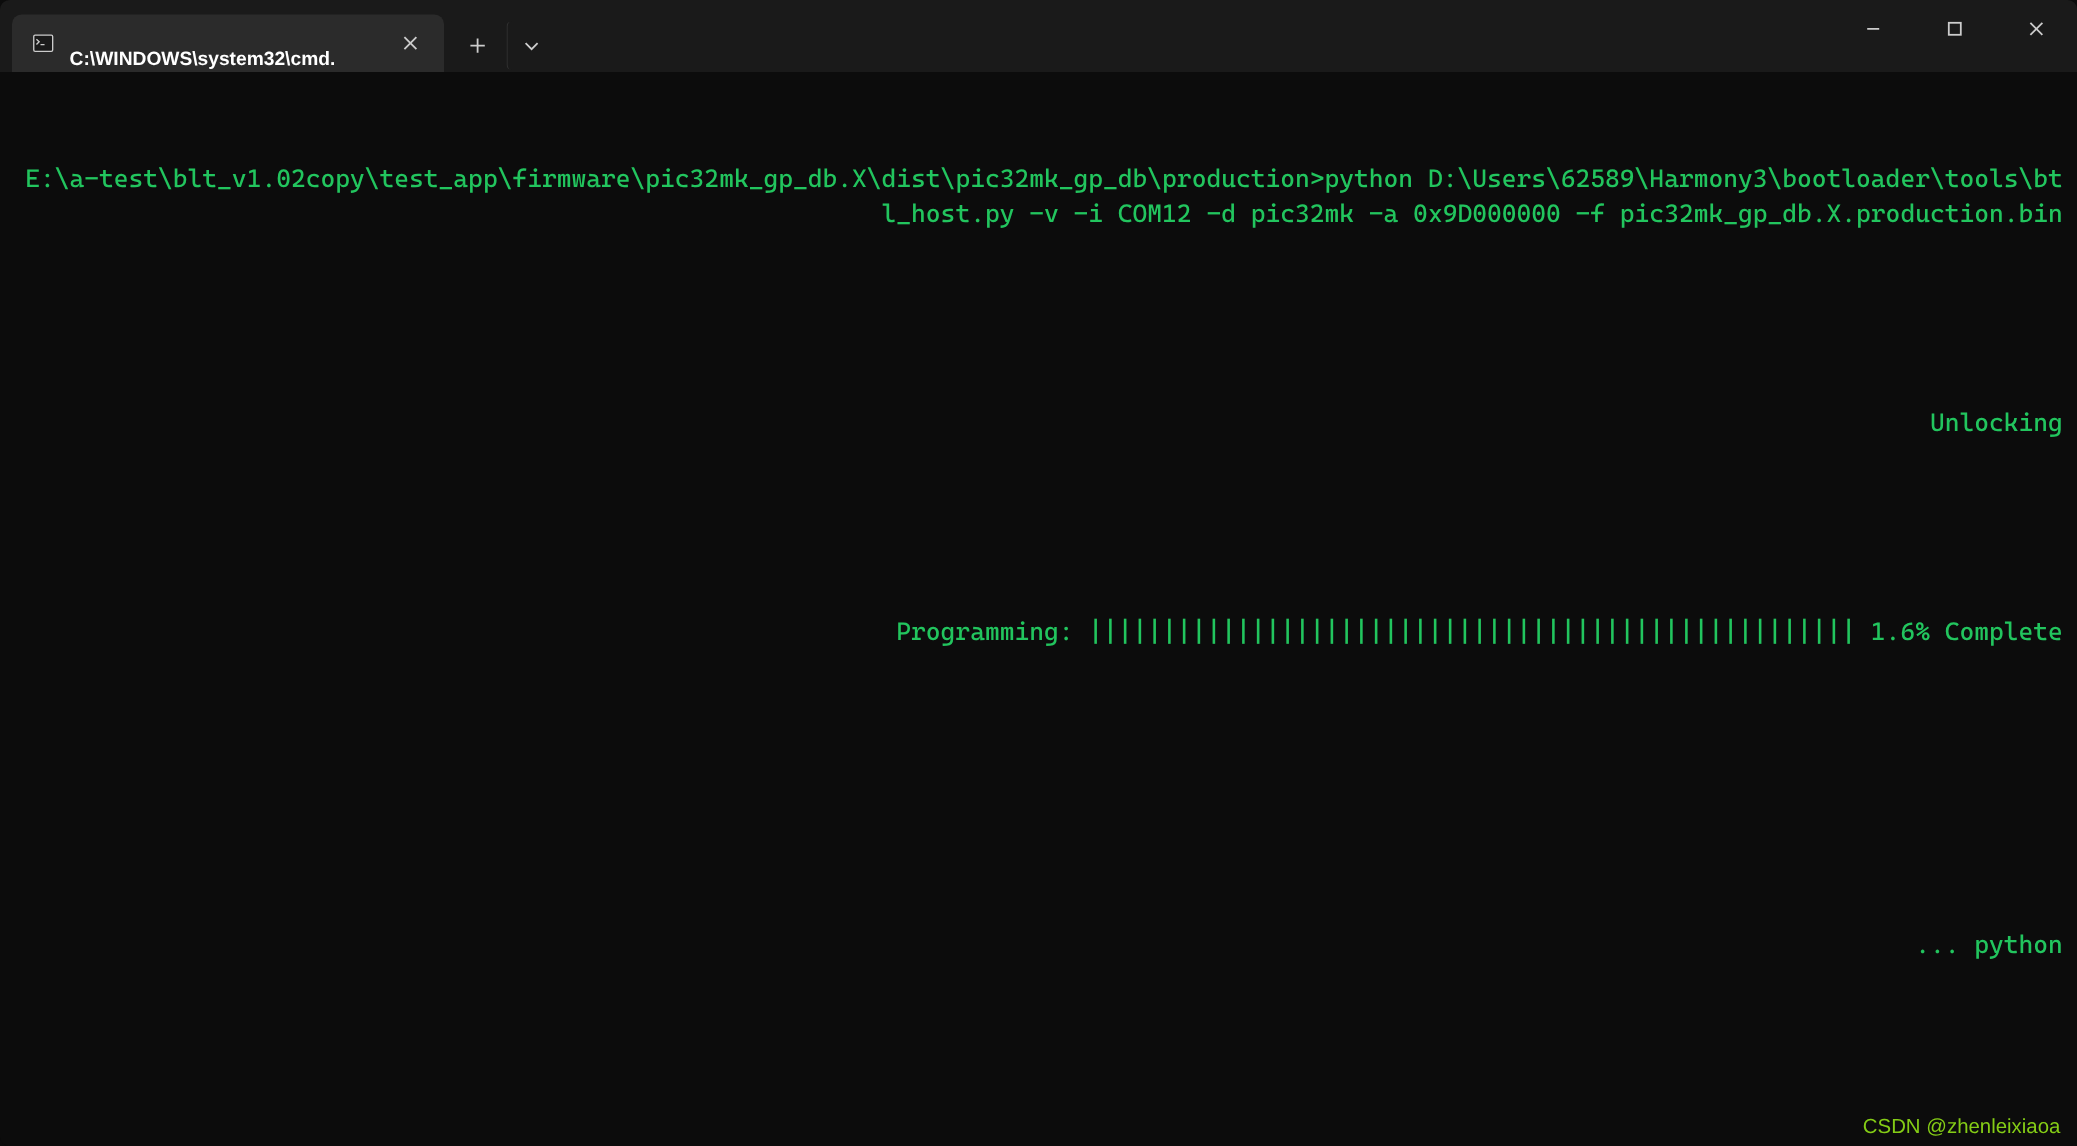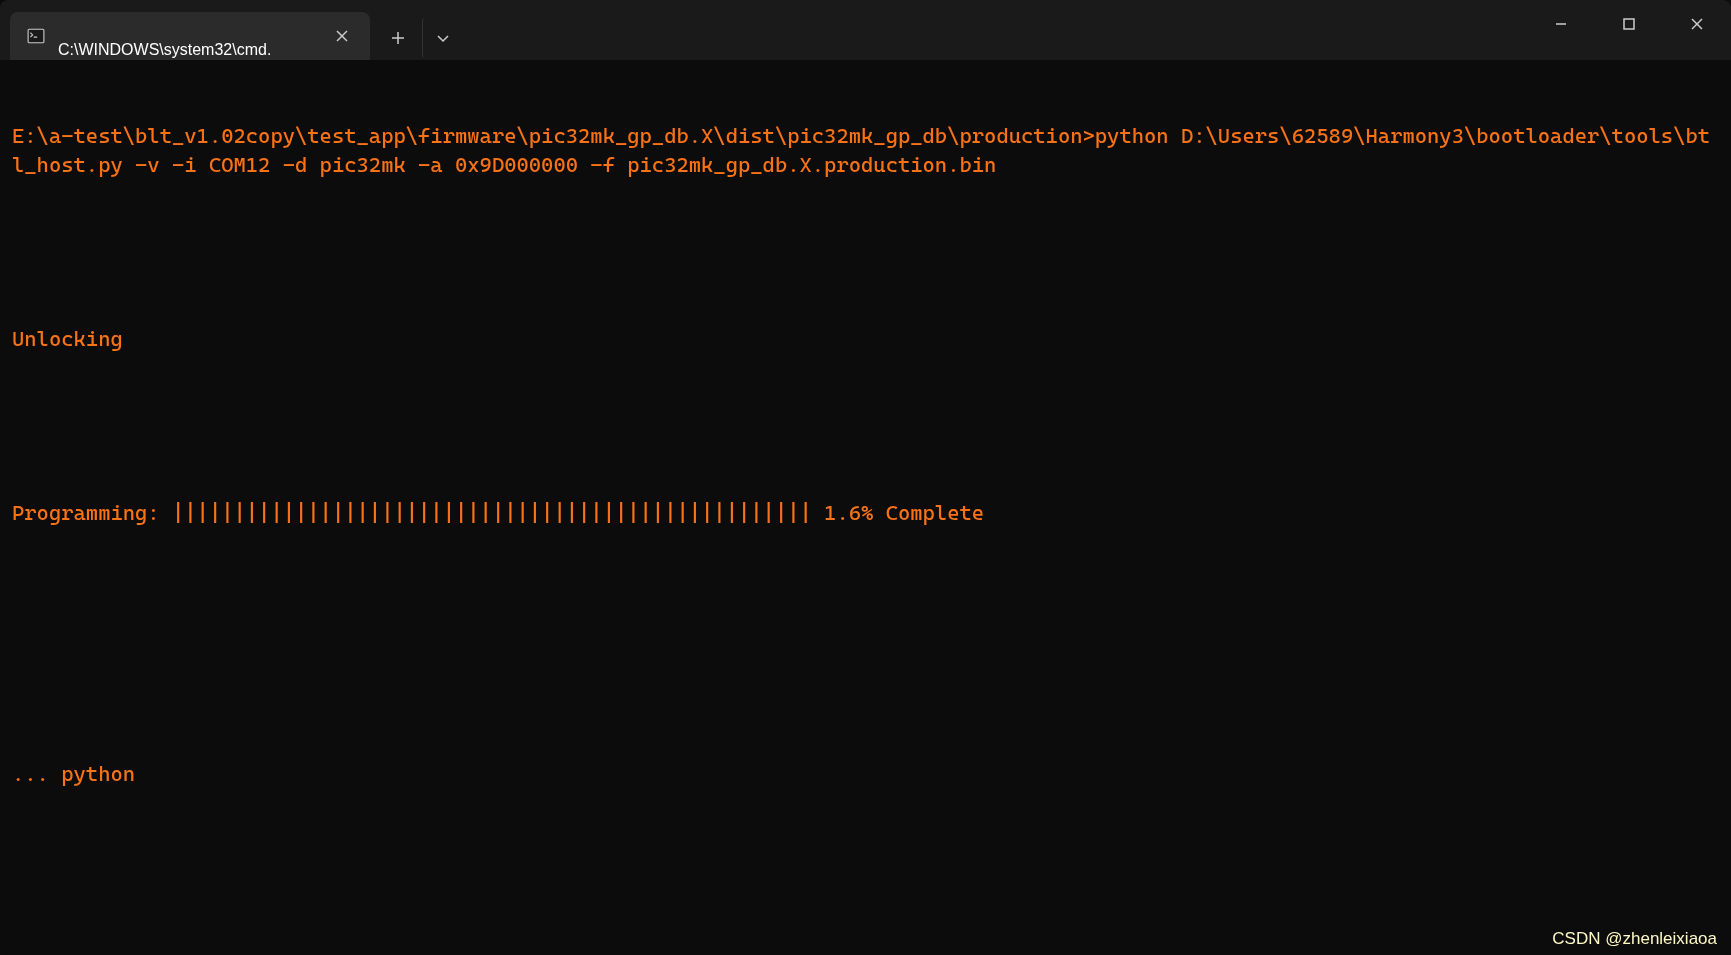--- a/index.html
+++ b/index.html
@@ -68,21 +68,21 @@
     
     .tab-icon svg {
       width: 18px;
       height: 18px;
     }
     
     .tab-title {
       color: #ffffff;
       font-size: 16px;
       font-family: 'Segoe UI', sans-serif;
-      font-weight: 400;
+      font-weight: 700;
       white-space: nowrap;
       overflow: hidden;
       text-overflow: ellipsis;
       flex: 1;
       margin-top: 28px;
     }
     
     .tab-close {
       width: 24px;
       height: 24px;
@@ -133,28 +133,29 @@
       display: flex;
       align-items: center;
       justify-content: center;
       color: #cccccc;
       cursor: pointer;
     }
     
     .terminal-content {
       flex: 1;
       background: #0c0c0c;
-      padding: 4px 12px;
+      padding: 17px 12px;
       font-size: 21px;
       line-height: 29px;
-      color: #f97316;
+      color: #22c55e;
       font-family: 'Cascadia Mono', 'Consolas', monospace;
       white-space: pre-wrap;
       word-break: break-all;
       overflow-y: auto;
+      text-align: right;
     }
     
     .terminal-line {
       white-space: pre-wrap;
       word-break: break-all;
     }
     
     .blank-line {
       height: 29px;
     }
@@ -162,21 +163,21 @@
     @keyframes blink {
       50% { opacity: 0; }
     }
     
     .watermark {
       position: absolute;
       bottom: 6px;
       right: 14px;
       font-family: 'Segoe UI', sans-serif;
       font-size: 17px;
-      color: #fef9c3;
+      color: #84cc16;
       z-index: 10;
     }
   </style>
 </head>
 <body>
 
 <div class="window">
   <div class="titlebar">
     <div class="tab-area">
       <div class="tab">

